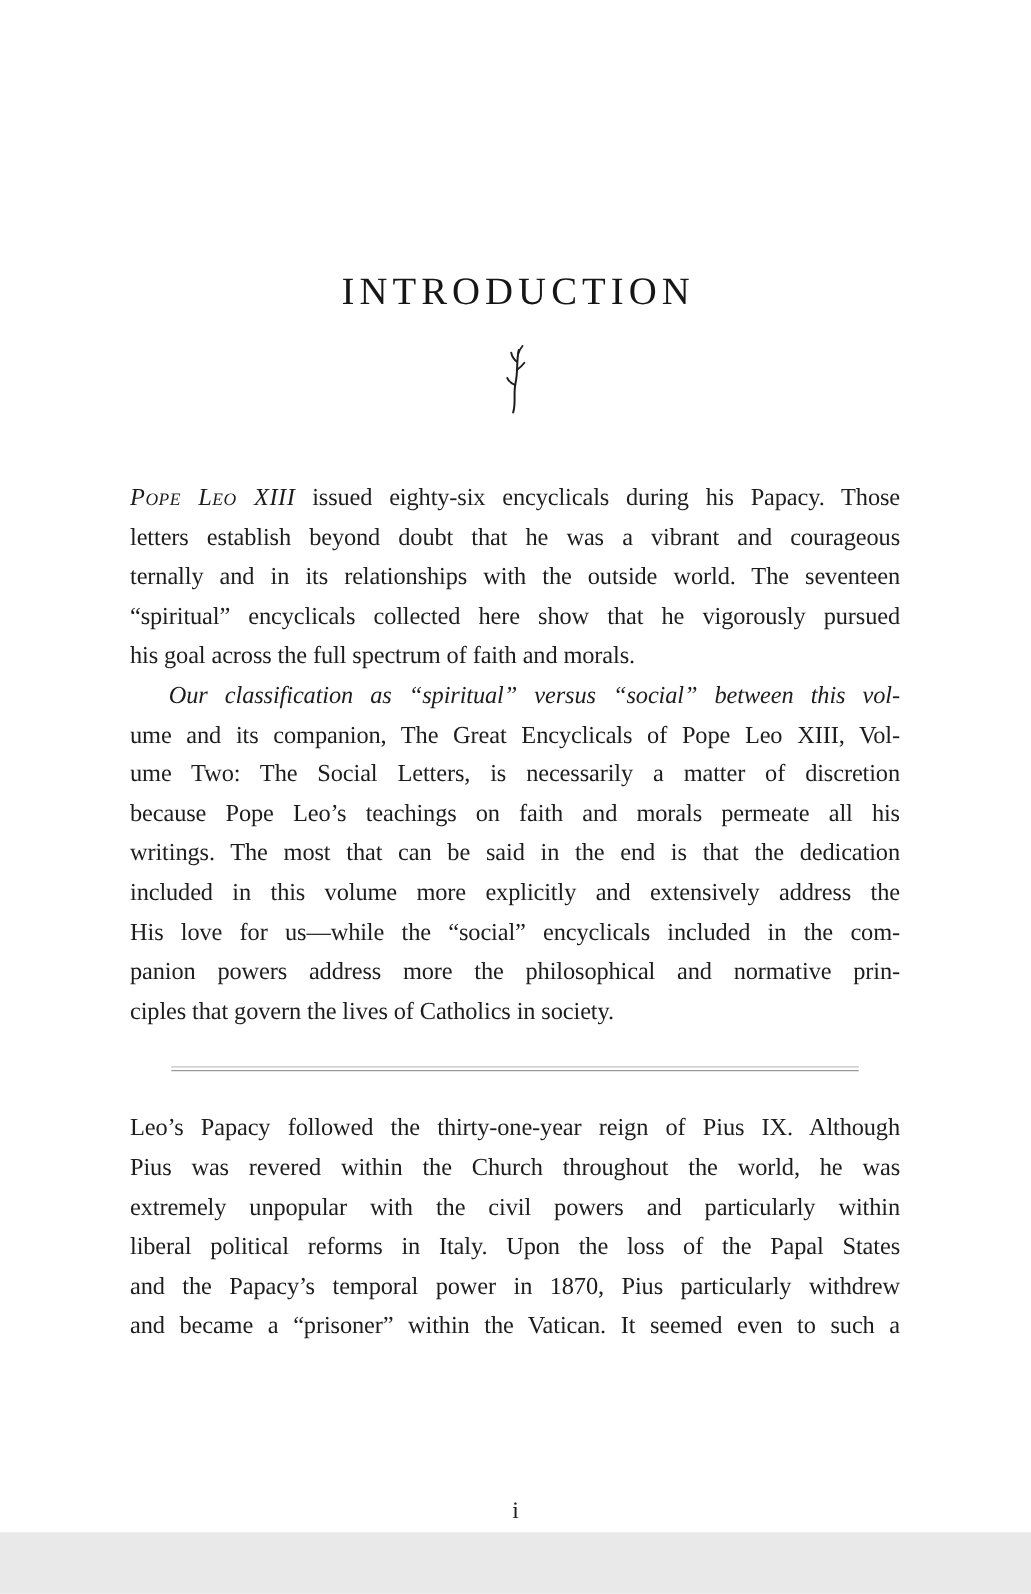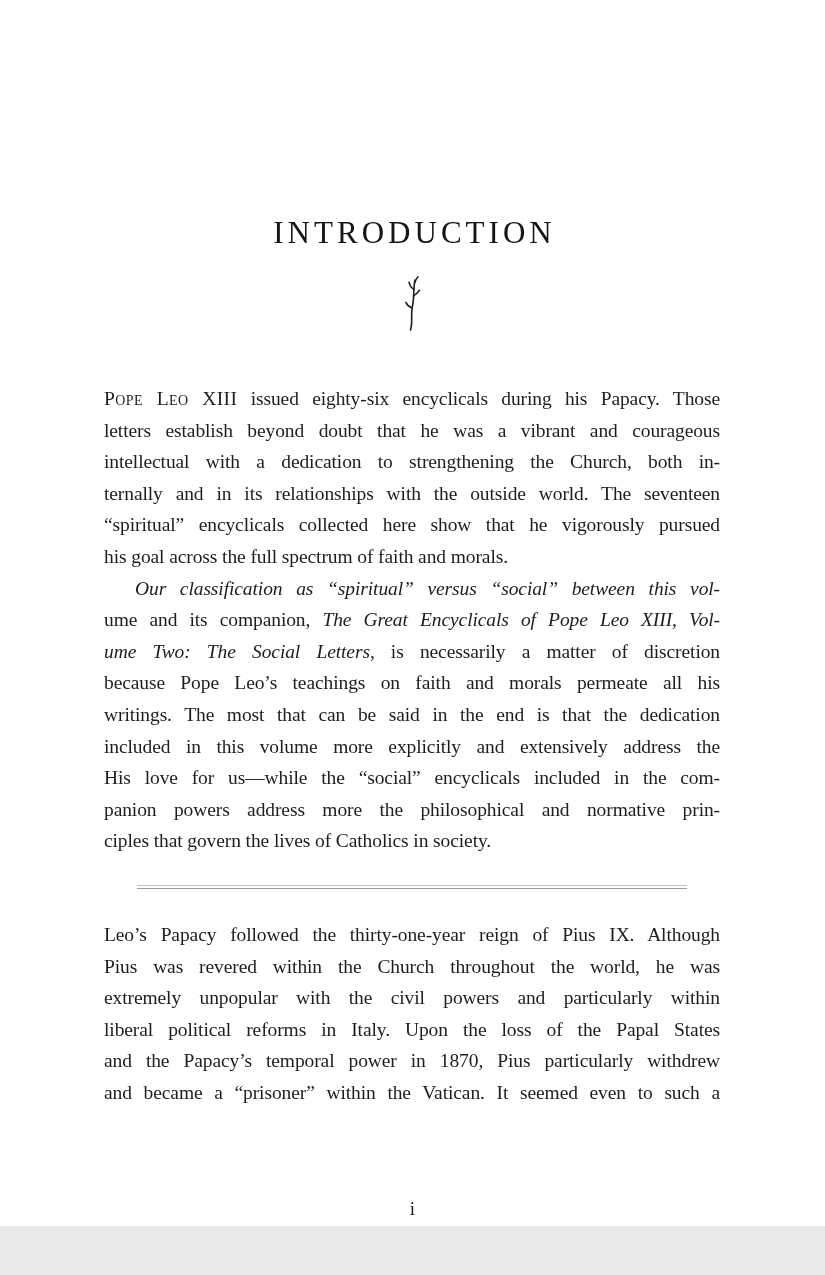--- a/index.html
+++ b/index.html
@@ -39,22 +39,22 @@
     line-height:31.6px;
     letter-spacing:-0.1px;
   }
   .para{margin:0;}
   .line{
     text-align:justify;
     text-align-last:justify;
   }
   .line.lastline{text-align-last:left;}
   .line.indent{padding-left:31px;font-style:italic;}
-  .sc{font-variant:small-caps;letter-spacing:0.02em;}
-  .it{font-style:italic;}
+  .sc{font-variant:small-caps;letter-spacing:0.02em;font-style:italic;}
+  .it{}
   .divider{
     width:550px;
     margin:28px auto 30px auto;
     height:4px;
     border-top:1px solid var(--divider-top);
     border-bottom:1px solid var(--divider-bottom);
   }
   .page-number{
     position:absolute;top:1198px;left:0;right:0;
     text-align:center;
@@ -80,21 +80,20 @@
       <path d="M15.4 20 C18 18.2 19.8 16.5 21.5 14.2" stroke="#1d1d1d" stroke-width="1.5" stroke-linecap="round"></path>
 
       <path d="M14.2 32 C11.2 31 9 29 7.8 26.4" stroke="#1d1d1d" stroke-width="1.5" stroke-linecap="round"></path>
     </svg>
   </div>
 
   <main class="text-block" id="text-block">
       <div class="para">
         <div class="line"><span class="sc">Pope Leo XIII</span><span> issued eighty-six encyclicals during his Papacy. Those</span></div>
         <div class="line"><span>letters establish beyond doubt that he was a vibrant and courageous</span></div>
-        <div class="line"><span>intellectual with a dedication to strengthening the Church, both in-</span></div>
         <div class="line"><span>ternally and in its relationships with the outside world. The seventeen</span></div>
         <div class="line"><span>“spiritual” encyclicals collected here show that he vigorously pursued</span></div>
         <div class="line lastline"><span>his goal across the full spectrum of faith and morals.</span></div>
       </div>
       <div class="para">
         <div class="line indent"><span>Our classification as “spiritual” versus “social” between this vol-</span></div>
         <div class="line"><span>ume and its companion, </span><span class="it">The Great Encyclicals of Pope Leo XIII, Vol-</span></div>
         <div class="line"><span class="it">ume Two: The Social Letters</span><span>, is necessarily a matter of discretion</span></div>
         <div class="line"><span>because Pope Leo’s teachings on faith and morals permeate all his</span></div>
         <div class="line"><span>writings. The most that can be said in the end is that the dedication</span></div>

